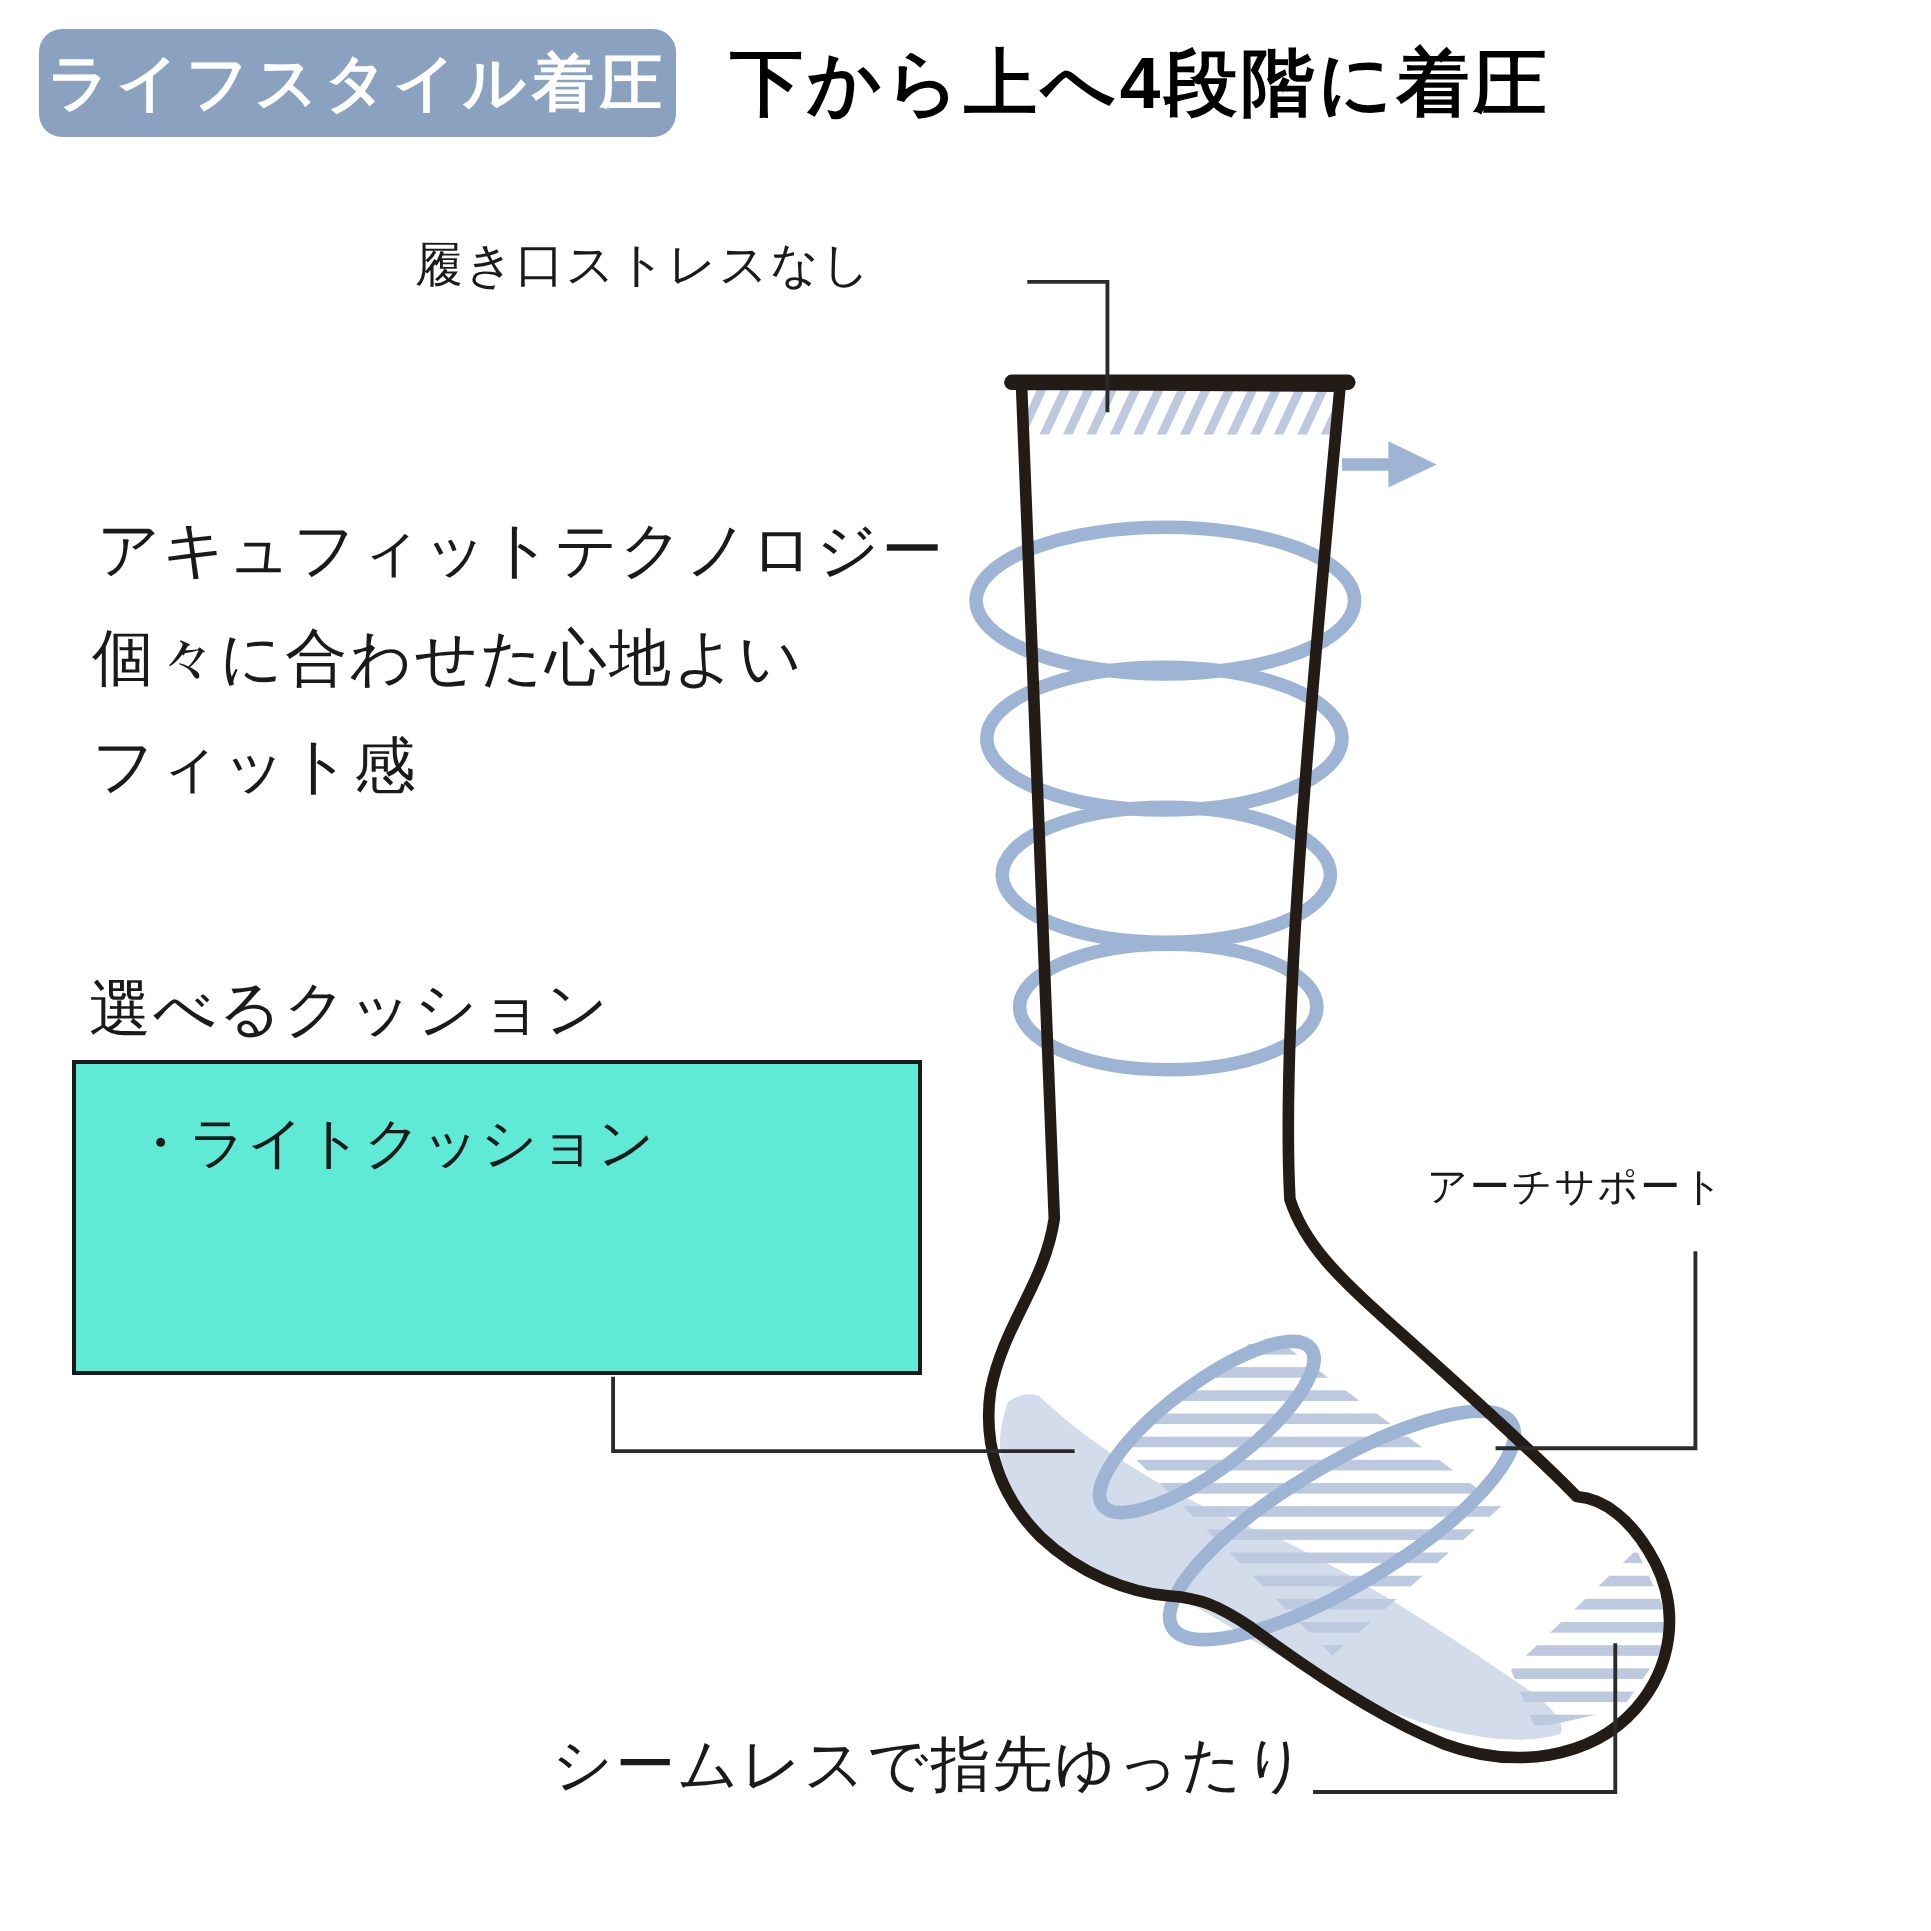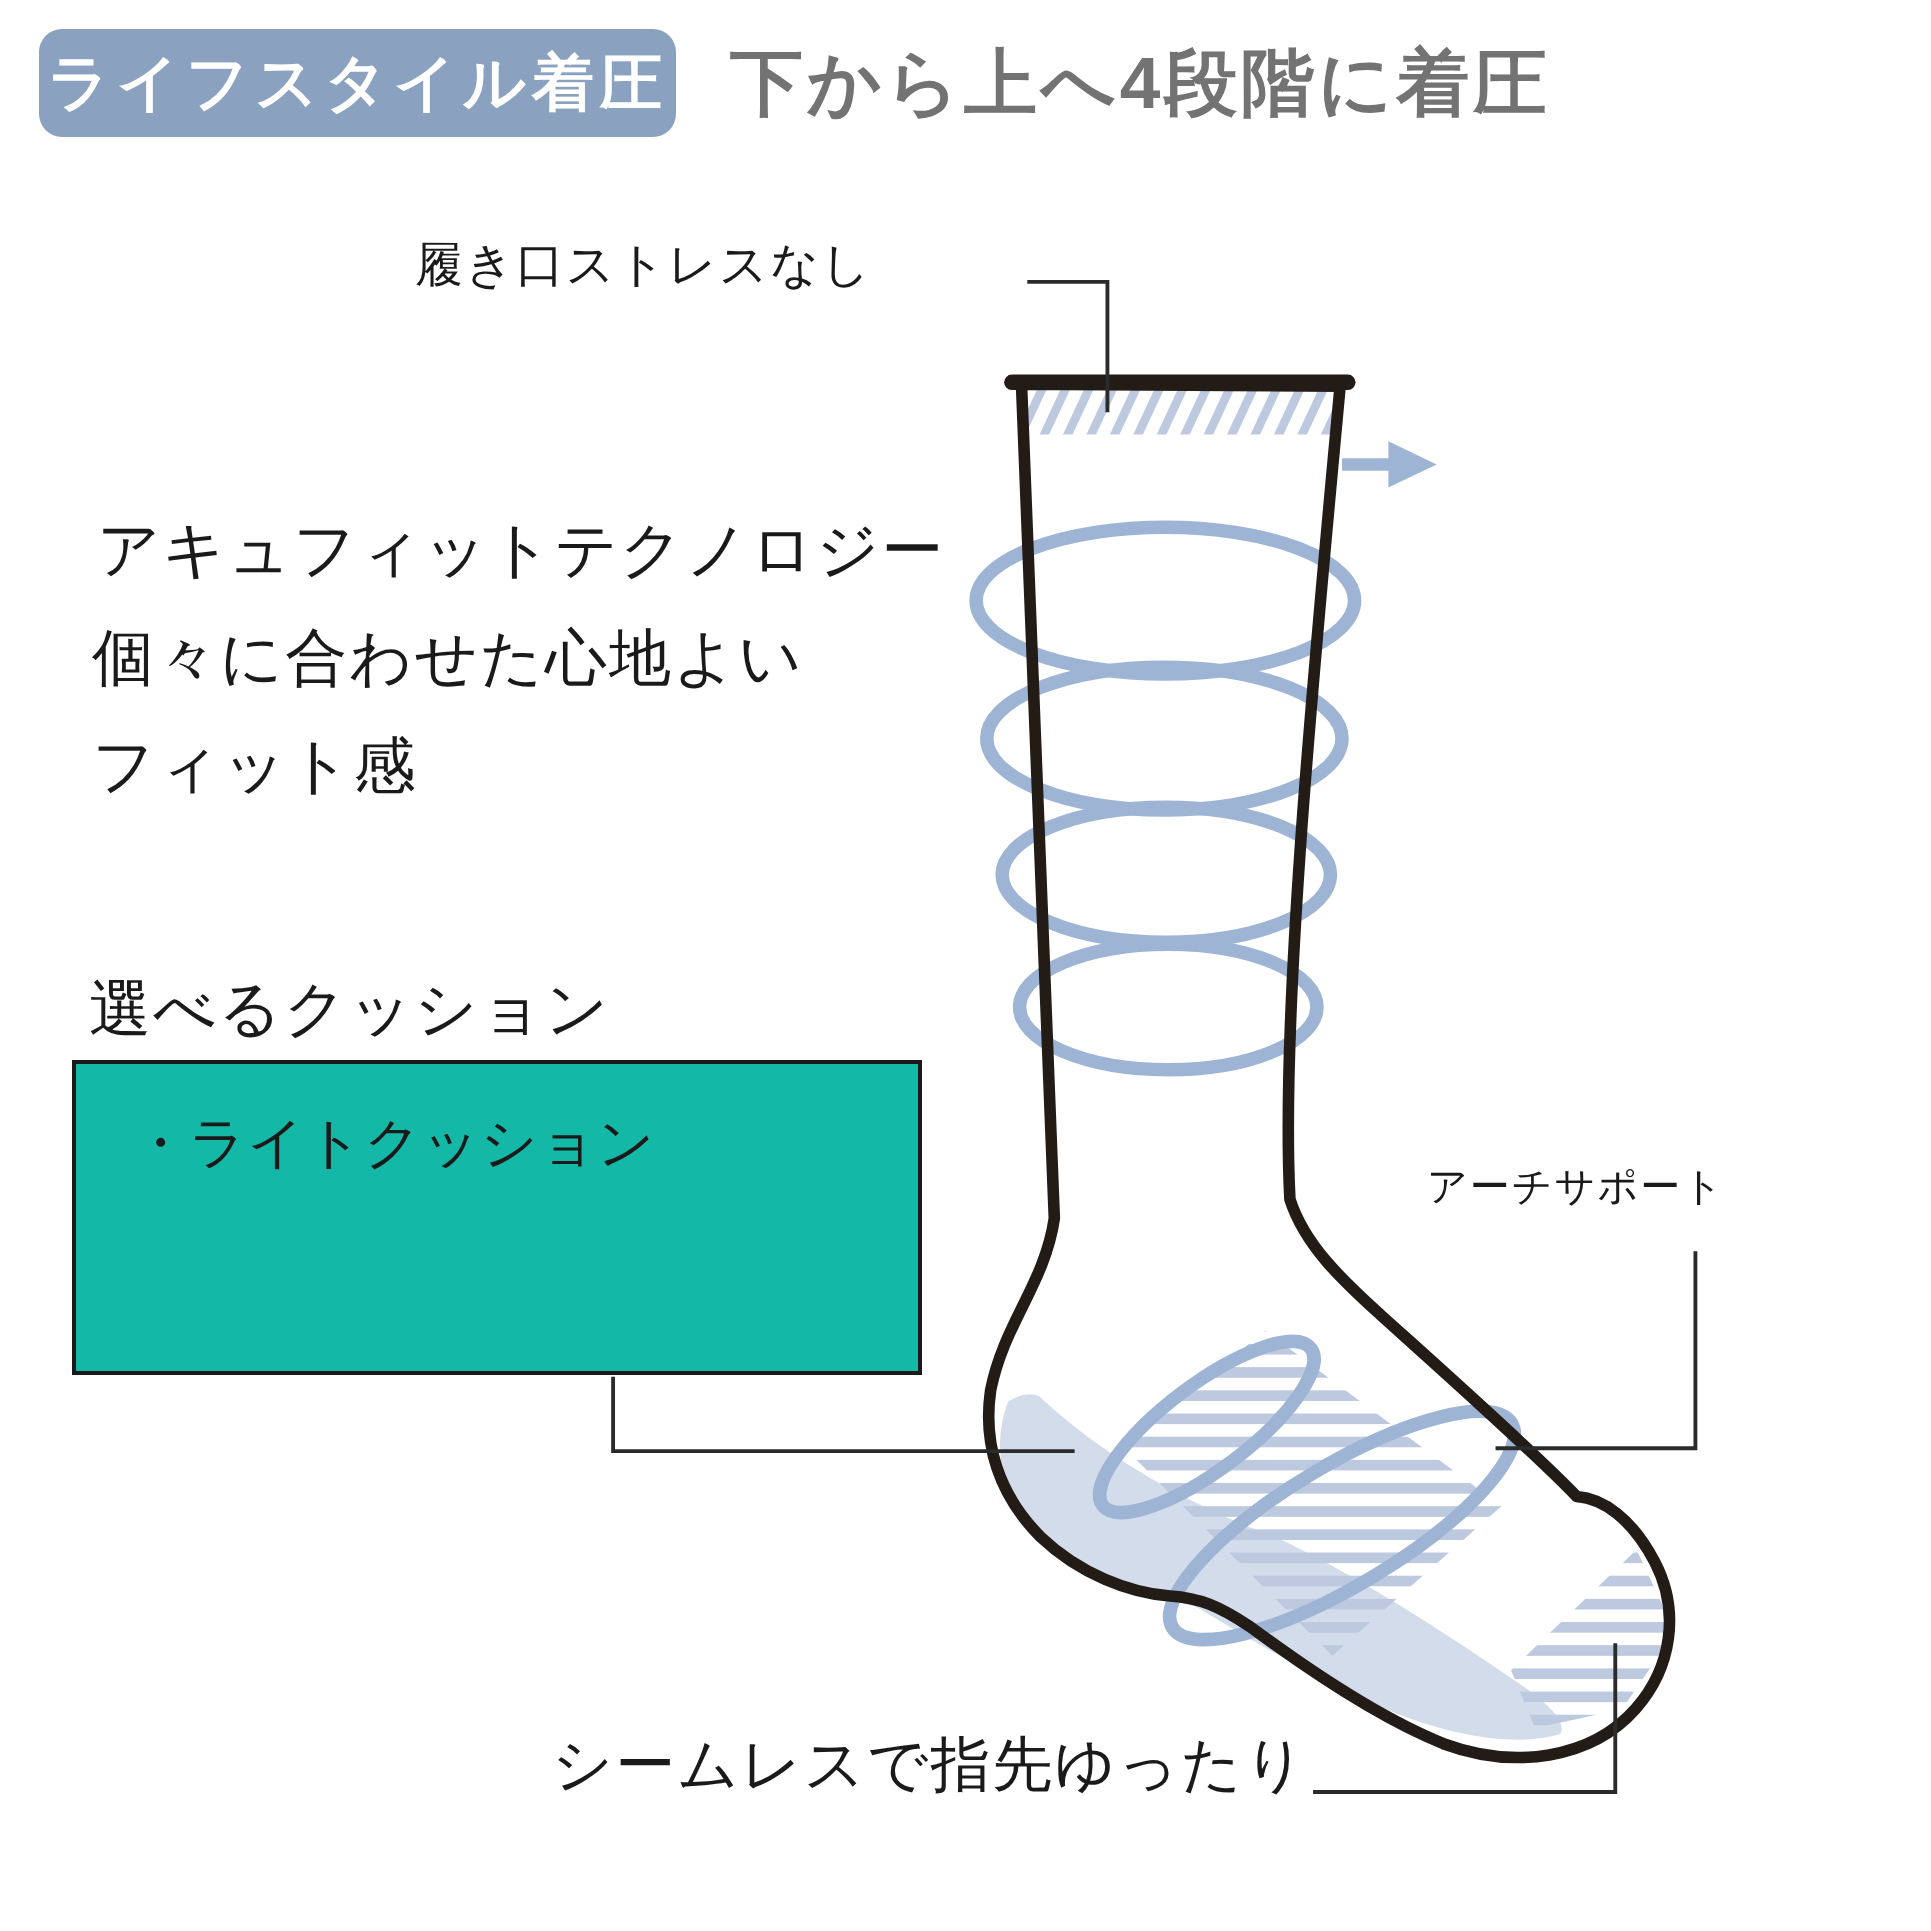--- a/index.html
+++ b/index.html
@@ -10,30 +10,30 @@
   .diagram-svg { position:absolute; left:0; top:0; width:1931px; height:1931px; }
   .label { position:absolute; white-space:nowrap; letter-spacing:1.9px; }
 
   .badge {
     position:absolute; left:39px; top:29px; width:637px; height:108px;
     background:#8BA1C0; display:flex; align-items:center; justify-content:center;
     font-size:62px; font-weight:bold; color:#ffffff; letter-spacing:5.8px;border-radius:23px;
   }
   .subtitle {
     position:absolute; left:730px; top:29px; height:108px; line-height:108px;
-    font-size:73px; font-weight:bold; color:#737373; letter-spacing:3.9px;
+    font-size:73px; font-weight:bold; color:#000000; letter-spacing:3.9px;
   }
   .cuff-label    { left:415px;  top:233px;  font-size:48px; }
   .tech-line-1   { left:97px;  top:508px;  font-size:62px; }
   .tech-line-2   { left:92px;   top:616px;  font-size:62px; }
   .tech-line-3   { left:92px;   top:724px;  font-size:62px; }
   .cushion-title { left:89px;   top:967px; font-size:62px; }
   .cushion-box {
     position:absolute; left:72px; top:1060px; width:850px; height:315px;
-    border:4.8px solid #1a1a1a; box-sizing:border-box; background:#14b8a6;text-align:right;
+    border:4.8px solid #1a1a1a; box-sizing:border-box; background:#5eead4;text-align:right;
   }
   .cushion-item  { position:absolute; left:56px; font-size:56px; white-space:nowrap; letter-spacing:1px; }
   .cushion-item-1 { top:42px; }
   .cushion-item-2 { top:135px; }
   .cushion-item-3 { top:226px; }
   .arch-label    { left:1427px; top:1159px; font-size:40px; }
   .toe-label     { left:552px;  top:1725px; font-size:60px; }
 </style>
 </head>
 <body>

